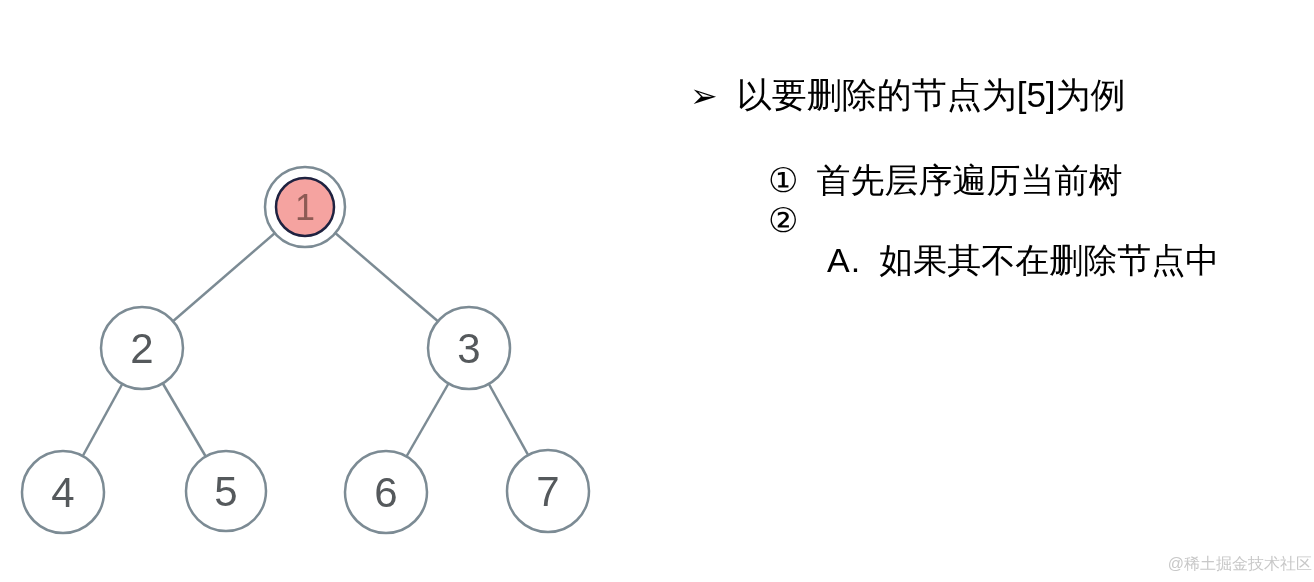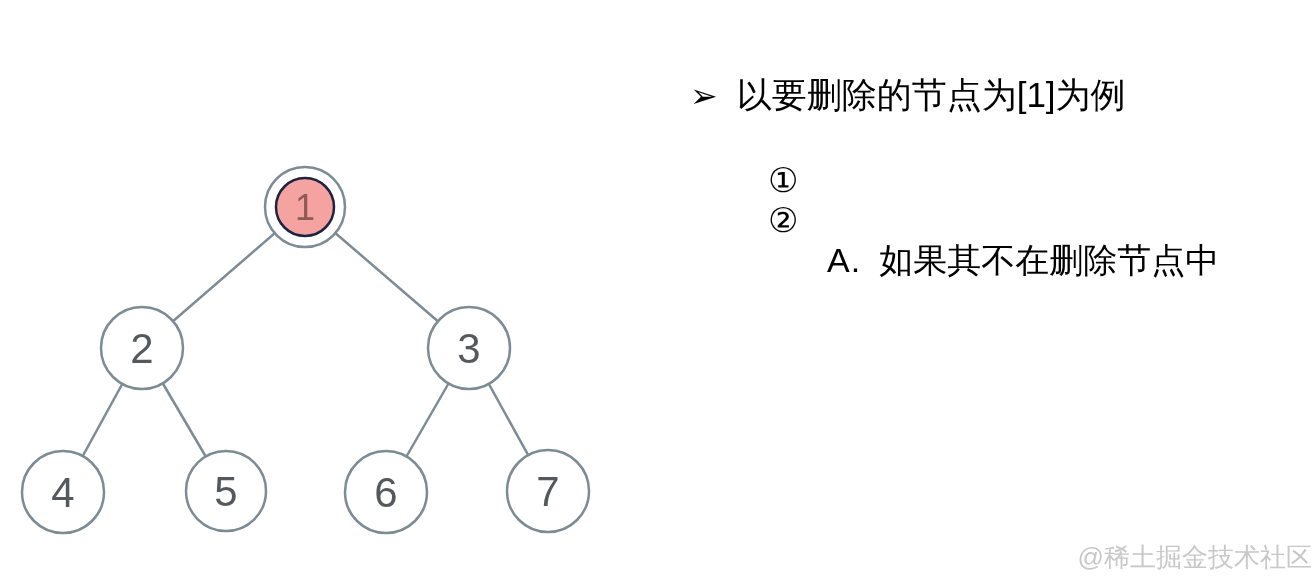--- a/index.html
+++ b/index.html
@@ -42,21 +42,21 @@
     white-space: nowrap;
   }
   .notes-item { display: flex; gap: 18px; }
   .notes-item.sub { margin-left: 59px; }
   .notes-item.sub .marker { letter-spacing: 1px; }
   .notes-item .marker { flex: none; }
   .watermark {
     position: absolute;
     right: 2px;
     bottom: 7px;
-    font-size: 26px;
+    font-size: 16px;
     color: #c8c8c8;
   }
 </style>
 </head>
 <body>
 
 <div class="screen">
 
   <svg class="tree-svg" width="660" height="582" viewBox="0 0 660 582">
       <line x1="305" y1="207" x2="142" y2="348" stroke="#7c8b94" stroke-width="2.5"></line>
@@ -91,26 +91,27 @@
         <text x="386" y="492" dy="0.36em" text-anchor="middle" font-size="42" font-family="&quot;Liberation Sans&quot;, sans-serif" fill="#55595c">6</text>
       </g>
       <g>
         <circle cx="548" cy="491" r="41" fill="#ffffff" stroke="#7c8b94" stroke-width="2.5"></circle>
         <text x="548" y="491" dy="0.36em" text-anchor="middle" font-size="42" font-family="&quot;Liberation Sans&quot;, sans-serif" fill="#55595c">7</text>
       </g>
     </svg>
 
   <div class="notes-heading">
     <span class="bullet-arrow">➢</span>
-    <span>以要删除的节点为[1]为例</span>
+    <span>以要删除的节点为[5]为例</span>
   </div>
 
   <div class="notes-list">
     <div class="notes-item">
       <span class="marker">①</span>
+      <span>首先层序遍历当前树</span>
     </div>
     <div class="notes-item">
       <span class="marker">②</span>
     </div>
     <div class="notes-item sub">
       <span class="marker">A.</span>
       <span>如果其不在删除节点中</span>
     </div>
   </div>
 

